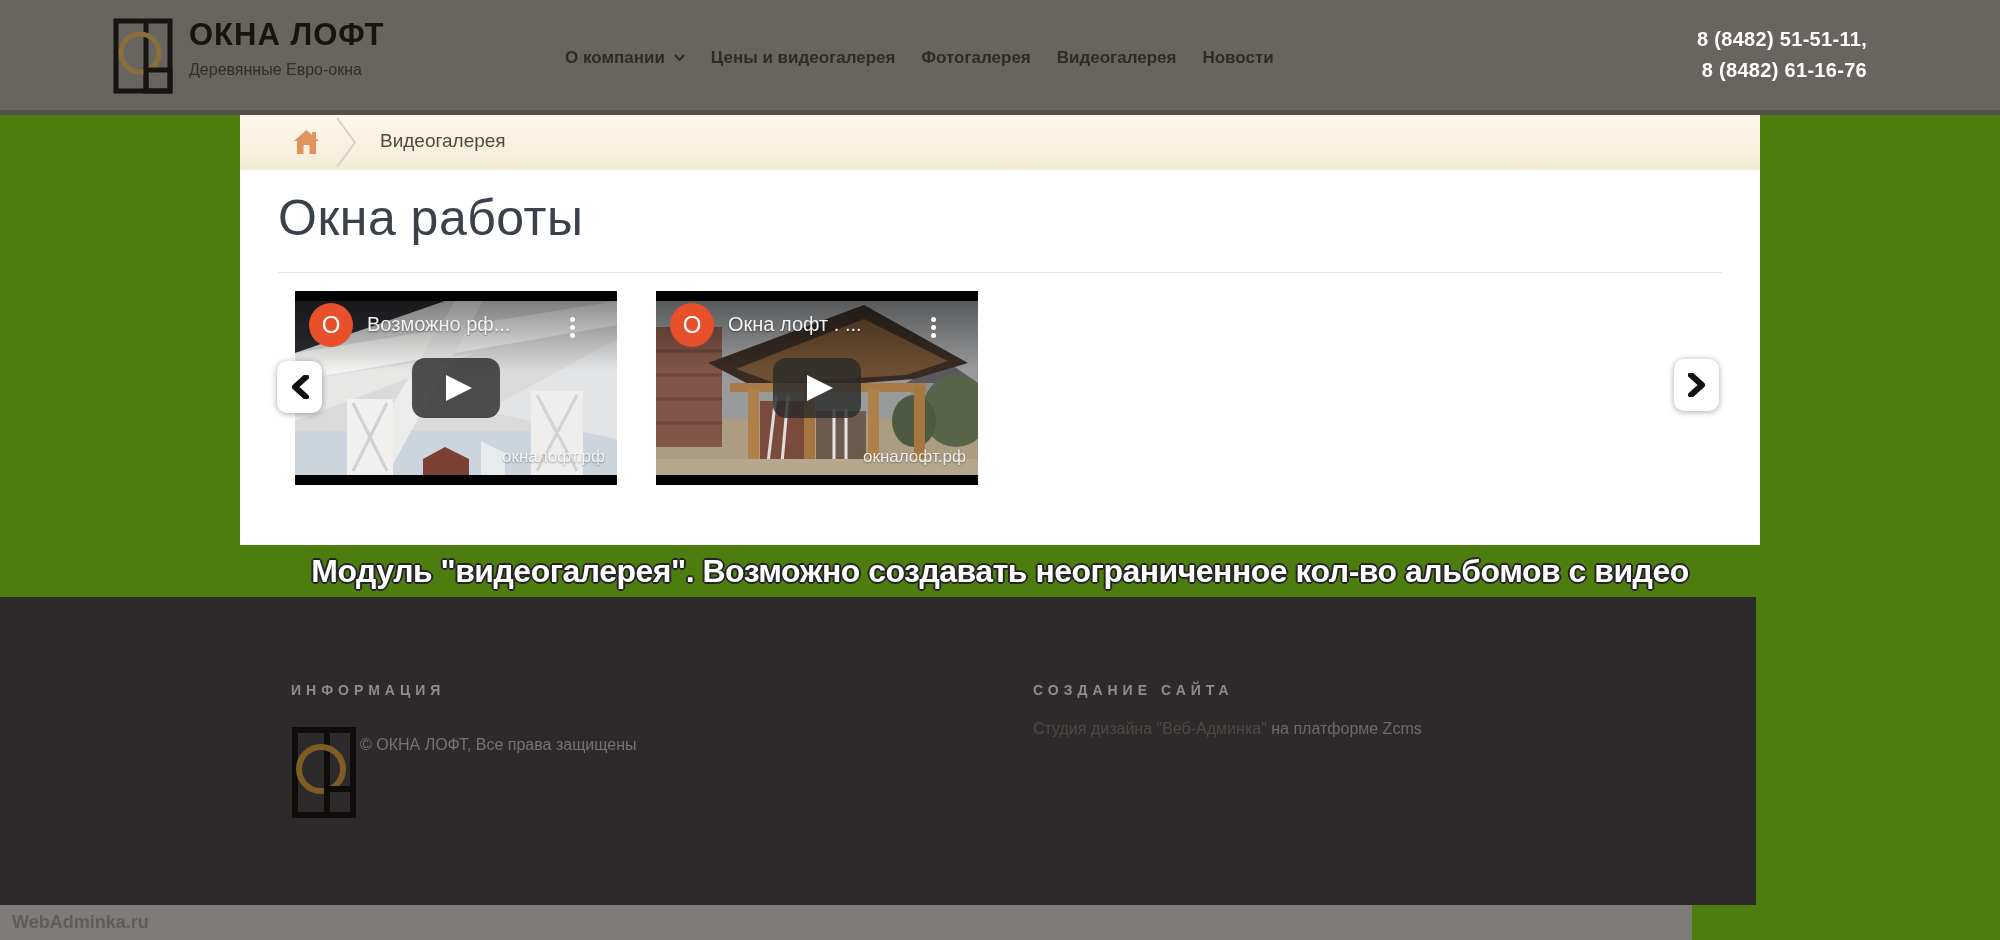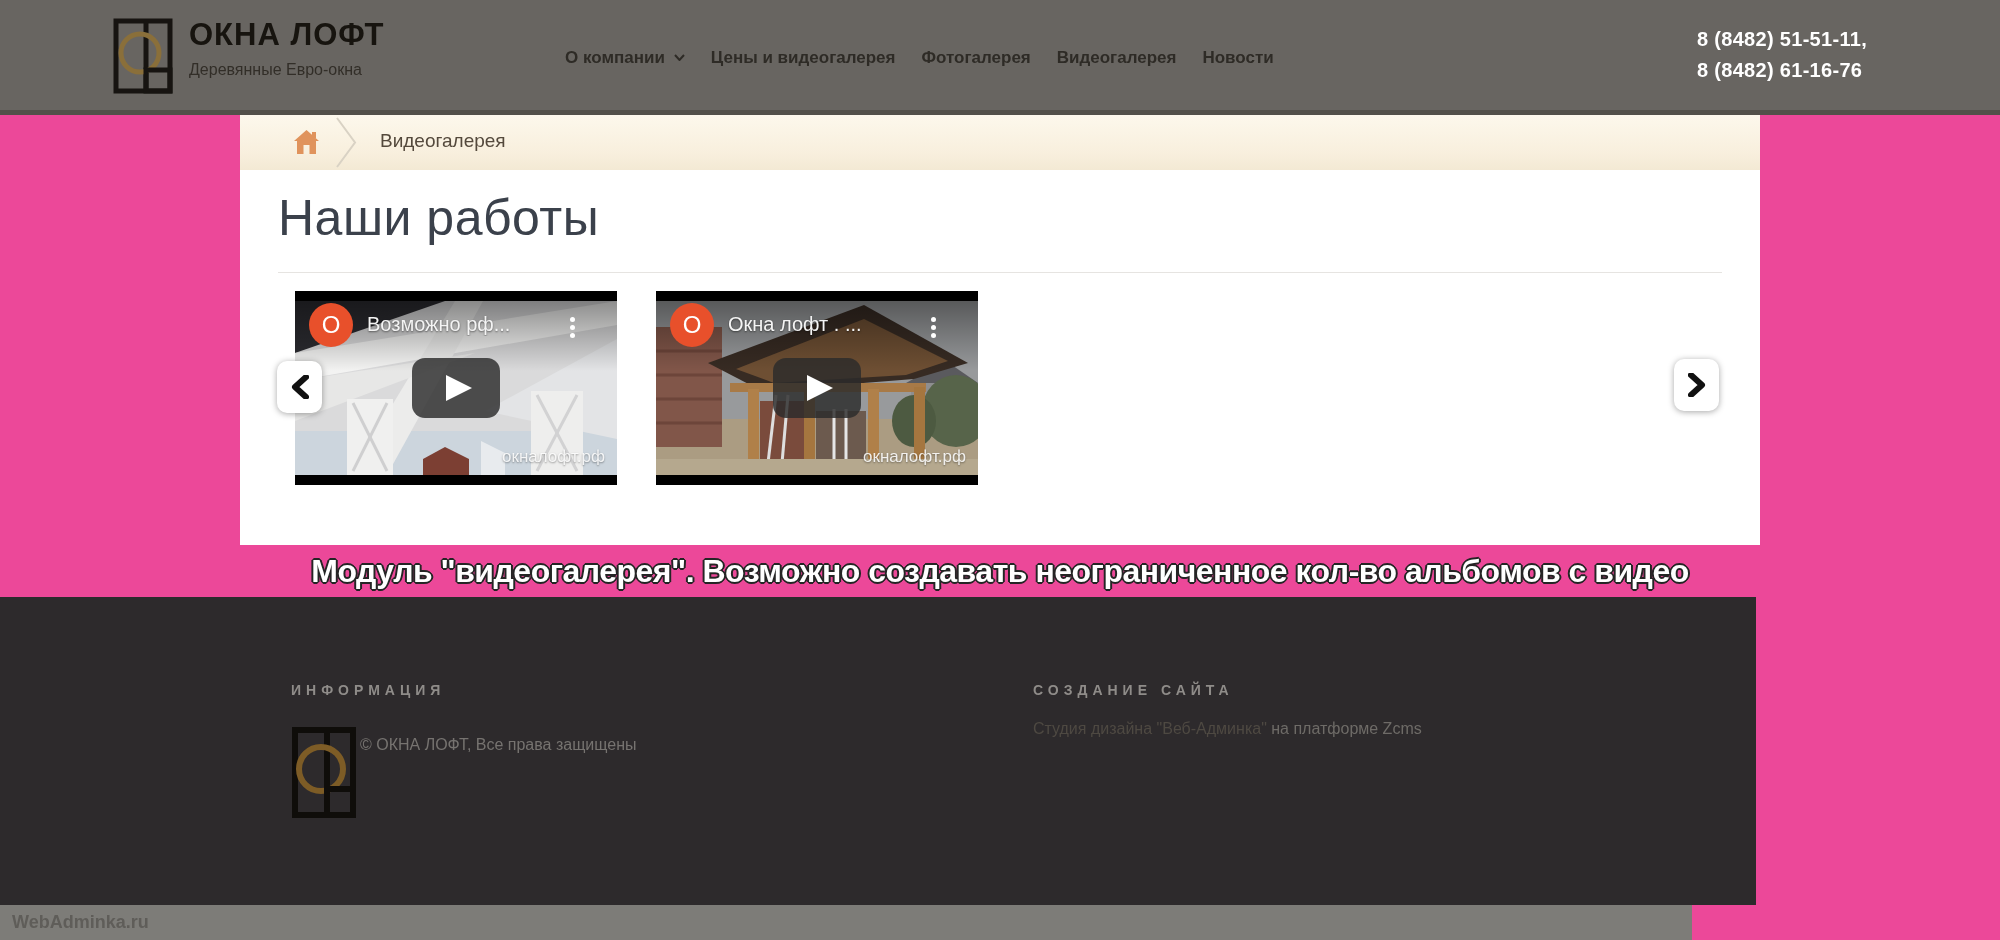--- a/index.html
+++ b/index.html
@@ -1,34 +1,34 @@
 <!DOCTYPE html>
 <html lang="ru"><head>
 <meta charset="utf-8">
 <style>
   * { margin:0; padding:0; box-sizing:border-box; }
   html,body { width:2000px; height:940px; overflow:hidden; }
   body { font-family:"Liberation Sans", sans-serif; background:#6b6863; }
-  .page { position:relative; width:2000px; height:940px; background:#ec4899; }
+  .page { position:relative; width:2000px; height:940px; background:#4d7c0f; }
 
   
   .site-header{
     position:absolute; top:0; left:0; width:2000px; height:115px;
     background:#686561; border-bottom:5px solid #53504a;
     display:flex; align-items:center;
   }
   .logo-block{ position:absolute; left:113px; top:18px; display:flex; align-items:flex-start; cursor:pointer; }
   .logo-mark{ width:60px; height:76px; }
   .logo-text{ margin-left:16px; }
   .logo-title{ font-size:31px; font-weight:bold; color:#17140f; letter-spacing:1px; line-height:34px; }
   .logo-sub{ font-size:16px; color:#322e28; margin-top:9px; }
   .main-nav{ position:absolute; left:565px; top:0; height:115px; display:flex; align-items:center; gap:26px; }
   .nav-item{ font-size:17px; font-weight:bold; color:#2e2b26; cursor:pointer; white-space:nowrap; display:flex; align-items:center; gap:9px; }
   .chev-down{ width:11px; height:7px; }
-  .phones{ position:absolute; right:133px; top:24px; text-align:left; }
+  .phones{ position:absolute; right:133px; top:24px; text-align:right; }
   .phone-line{ font-size:20px; font-weight:bold; color:#ffffff; line-height:31px; letter-spacing:0.3px; }
 
   
   .content-box{
     position:absolute; top:115px; left:240px; width:1520px; height:430px;
     background:#ffffff;
   }
   .breadcrumb-bar{
     position:absolute; top:0; left:0; width:100%; height:55px;
     background:linear-gradient(180deg,#fdf8ec 0%,#f8efdd 70%,#f3e9d4 100%);
@@ -152,21 +152,21 @@
       <svg class="home-icon" viewBox="0 0 27 26">
         <polygon points="13.5,1 26,12 23,12 23,25 16.5,25 16.5,16 10.5,16 10.5,25 4,25 4,12 1,12" fill="#e0935c"></polygon>
         <rect x="19" y="3" width="4" height="6" fill="#e0935c"></rect>
       </svg>
       <svg class="crumb-sep" viewBox="0 0 22 51">
         <polyline points="2,1 20,25.5 2,50" fill="none" stroke="#d9d2c4" stroke-width="2"></polyline>
       </svg>
       <span class="crumb-label">Видеогалерея</span>
     </div>
 
-    <h1 class="page-title">Наши работы</h1>
+    <h1 class="page-title">Окна работы</h1>
     <div class="title-rule"></div>
 
     <div class="carousel">
 
       <div class="video-card card-1">
         <svg class="thumb-svg" viewBox="0 0 322 194" preserveAspectRatio="none">
           <rect width="322" height="194" fill="#000000"></rect>
           <rect y="10" width="322" height="174" fill="#dadadb"></rect>
           <rect y="140" width="322" height="44" fill="#ccd5dd"></rect>
           <polygon points="0,10 150,10 0,62" fill="#2c2c31"></polygon>

